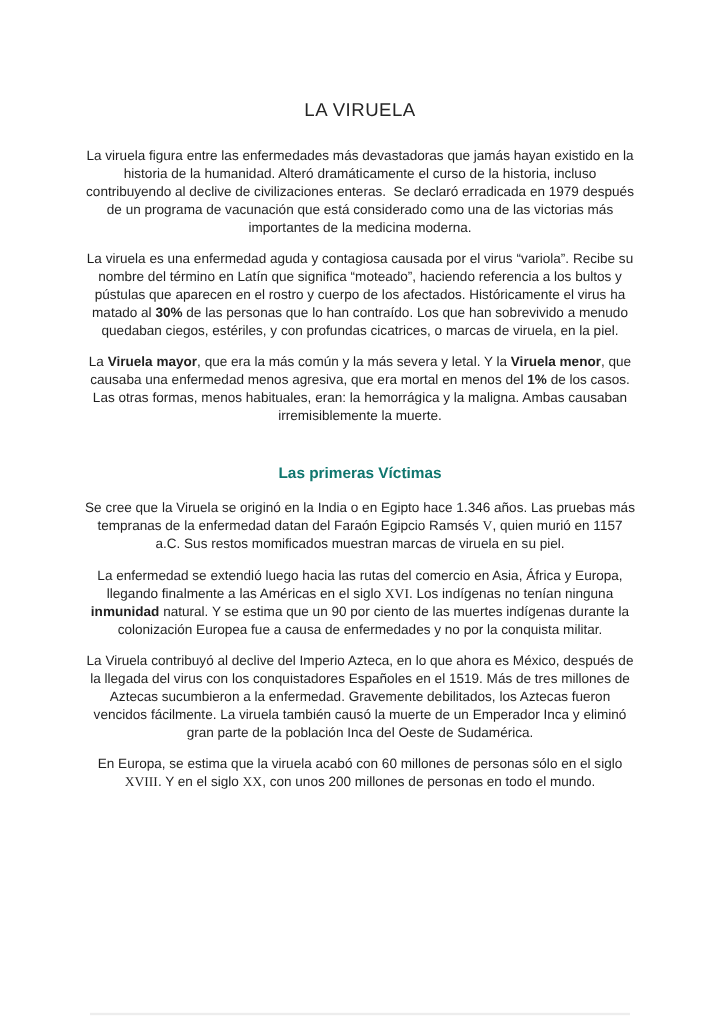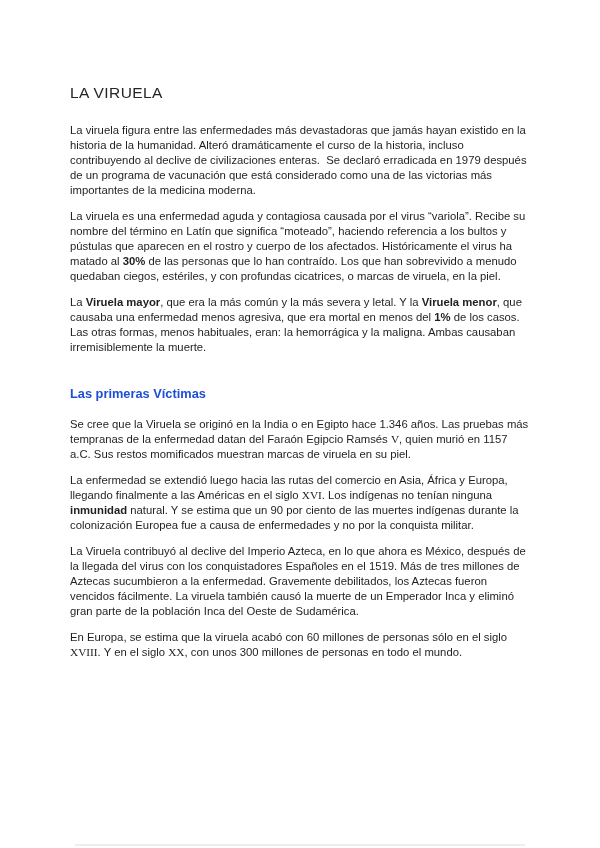--- a/index.html
+++ b/index.html
@@ -13,20 +13,21 @@
     font-family: "Liberation Sans", "DejaVu Sans", sans-serif;
   }
   .page {
     position: relative;
     box-sizing: border-box;
     width: 600px;
     height: 848px;
     background: #ffffff;
     padding: 84px 70px 30px 70px;
     overflow: hidden;
+    text-align: center;
   }
   .doc-title {
     font-size: 15.5px;
     font-weight: 400;
     color: #252525;
     letter-spacing: 0.4px;
     margin: 0 0 21px 0;
   }
   .doc-body {
     color: #1f1f1f;
@@ -40,21 +41,21 @@
   }
   .doc-paragraph .bold {
     font-weight: 700;
   }
   .doc-paragraph .serif {
     font-family: "Liberation Serif", "DejaVu Serif", serif;
   }
   .doc-heading {
     font-size: 12.8px;
     font-weight: 700;
-    color: #1d4ed8;
+    color: #0f766e;
     margin: 31px 0 16px 0;
   }
   .page-break-hint {
     position: absolute;
     bottom: 2px;
     left: 75px;
     right: 75px;
     height: 2px;
     background: #ededed;
   }
@@ -65,16 +66,16 @@
 <div class="page">
   <h1 class="doc-title">LA VIRUELA</h1>
   <div class="doc-body">
       <p class="doc-paragraph"><span>La viruela figura entre las enfermedades más devastadoras que jamás hayan existido en la historia de la humanidad. Alteró dramáticamente el curso de la historia, incluso contribuyendo al declive de civilizaciones enteras.  Se declaró erradicada en 1979 después de un programa de vacunación que está considerado como una de las victorias más importantes de la medicina moderna.</span></p>
       <p class="doc-paragraph"><span>La viruela es una enfermedad aguda y contagiosa causada por el virus “variola”. Recibe su nombre del término en Latín que significa “moteado”, haciendo referencia a los bultos y pústulas que aparecen en el rostro y cuerpo de los afectados. Históricamente el virus ha matado al </span><span class="bold">30%</span><span> de las personas que lo han contraído. Los que han sobrevivido a menudo quedaban ciegos, estériles, y con profundas cicatrices, o marcas de viruela, en la piel.</span></p>
       <p class="doc-paragraph"><span>La </span><span class="bold">Viruela mayor</span><span>, que era la más común y la más severa y letal. Y la </span><span class="bold">Viruela menor</span><span>, que causaba una enfermedad menos agresiva, que era mortal en menos del </span><span class="bold">1%</span><span> de los casos. Las otras formas, menos habituales, eran: la hemorrágica y la maligna. Ambas causaban irremisiblemente la muerte.</span></p>
       <h2 class="doc-heading">Las primeras Víctimas</h2>
       <p class="doc-paragraph"><span>Se cree que la Viruela se originó en la India o en Egipto hace 1.346 años. Las pruebas más tempranas de la enfermedad datan del Faraón Egipcio Ramsés </span><span class="serif">V</span><span>, quien murió en 1157 a.C. Sus restos momificados muestran marcas de viruela en su piel.</span></p>
       <p class="doc-paragraph"><span>La enfermedad se extendió luego hacia las rutas del comercio en Asia, África y Europa, llegando finalmente a las Américas en el siglo </span><span class="serif">XVI</span><span>. Los indígenas no tenían ninguna </span><span class="bold">inmunidad</span><span> natural. Y se estima que un 90 por ciento de las muertes indígenas durante la colonización Europea fue a causa de enfermedades y no por la conquista militar.</span></p>
       <p class="doc-paragraph"><span>La Viruela contribuyó al declive del Imperio Azteca, en lo que ahora es México, después de la llegada del virus con los conquistadores Españoles en el 1519. Más de tres millones de Aztecas sucumbieron a la enfermedad. Gravemente debilitados, los Aztecas fueron vencidos fácilmente. La viruela también causó la muerte de un Emperador Inca y eliminó gran parte de la población Inca del Oeste de Sudamérica.</span></p>
-      <p class="doc-paragraph"><span>En Europa, se estima que la viruela acabó con 60 millones de personas sólo en el siglo </span><span class="serif">XVIII</span><span>. Y en el siglo </span><span class="serif">XX</span><span>, con unos 300 millones de personas en todo el mundo.</span></p>
+      <p class="doc-paragraph"><span>En Europa, se estima que la viruela acabó con 60 millones de personas sólo en el siglo </span><span class="serif">XVIII</span><span>. Y en el siglo </span><span class="serif">XX</span><span>, con unos 200 millones de personas en todo el mundo.</span></p>
     </div>
   <div class="page-break-hint"></div>
 </div>
 
 </body></html>

